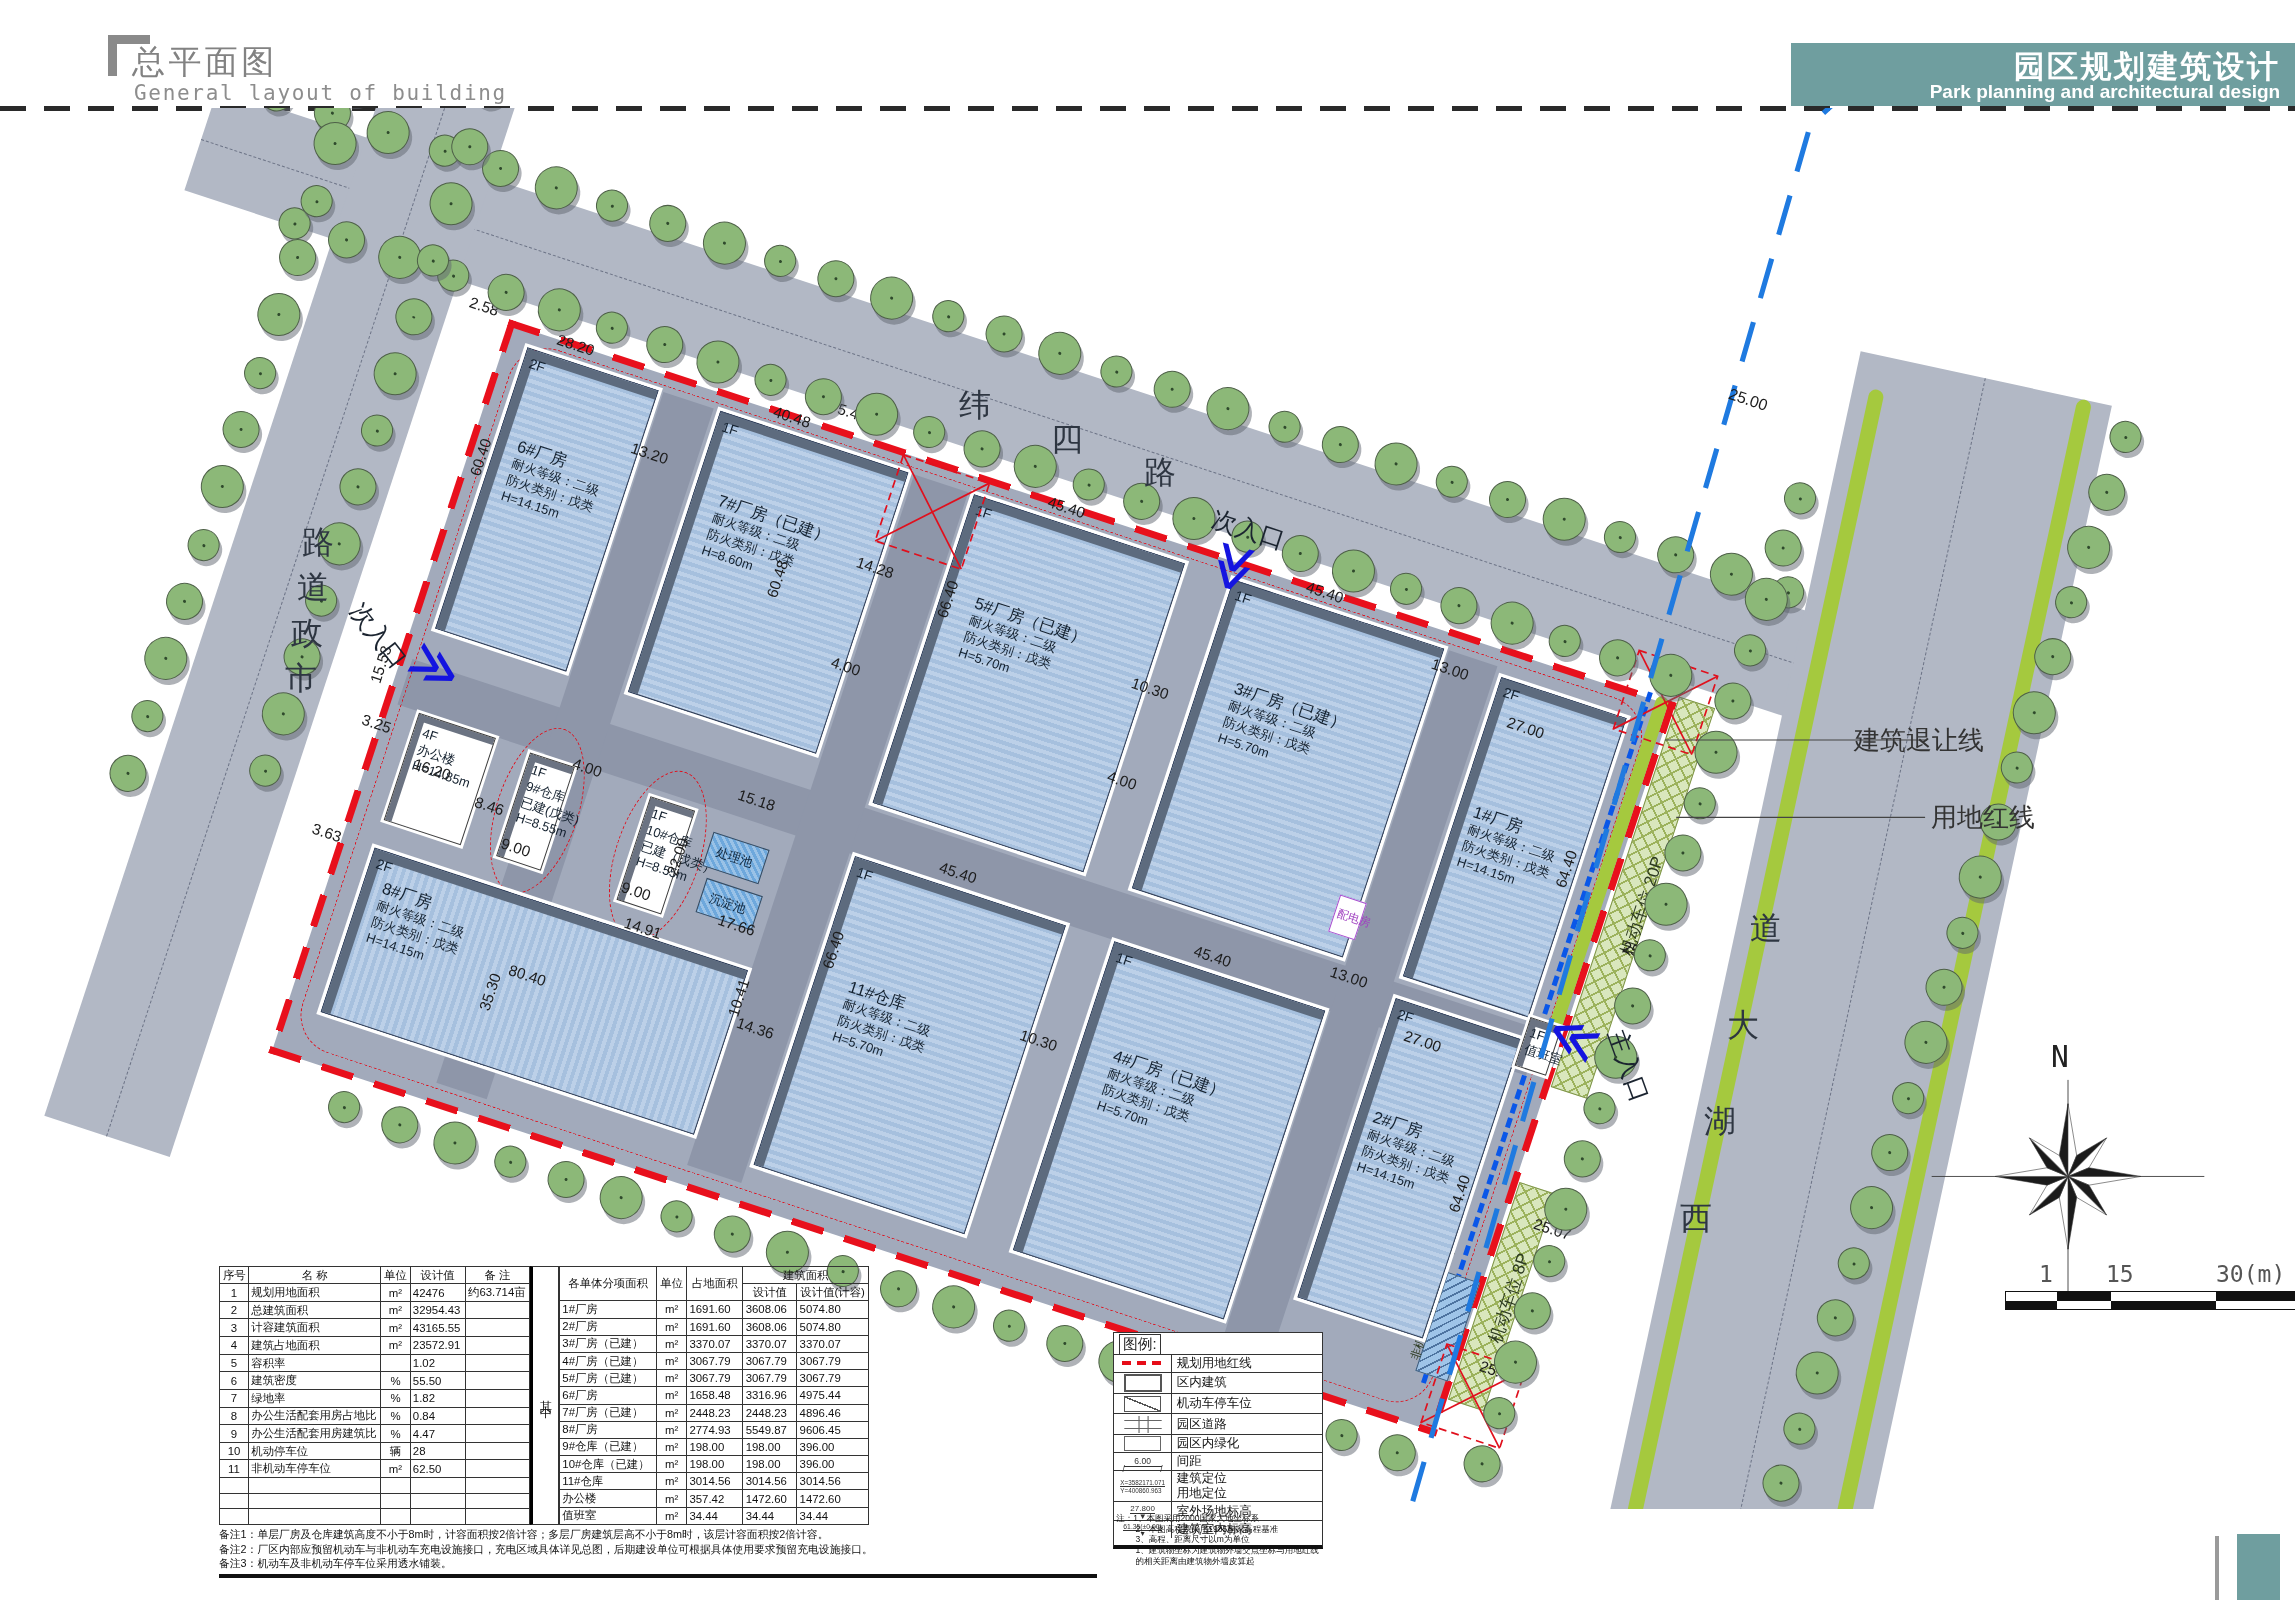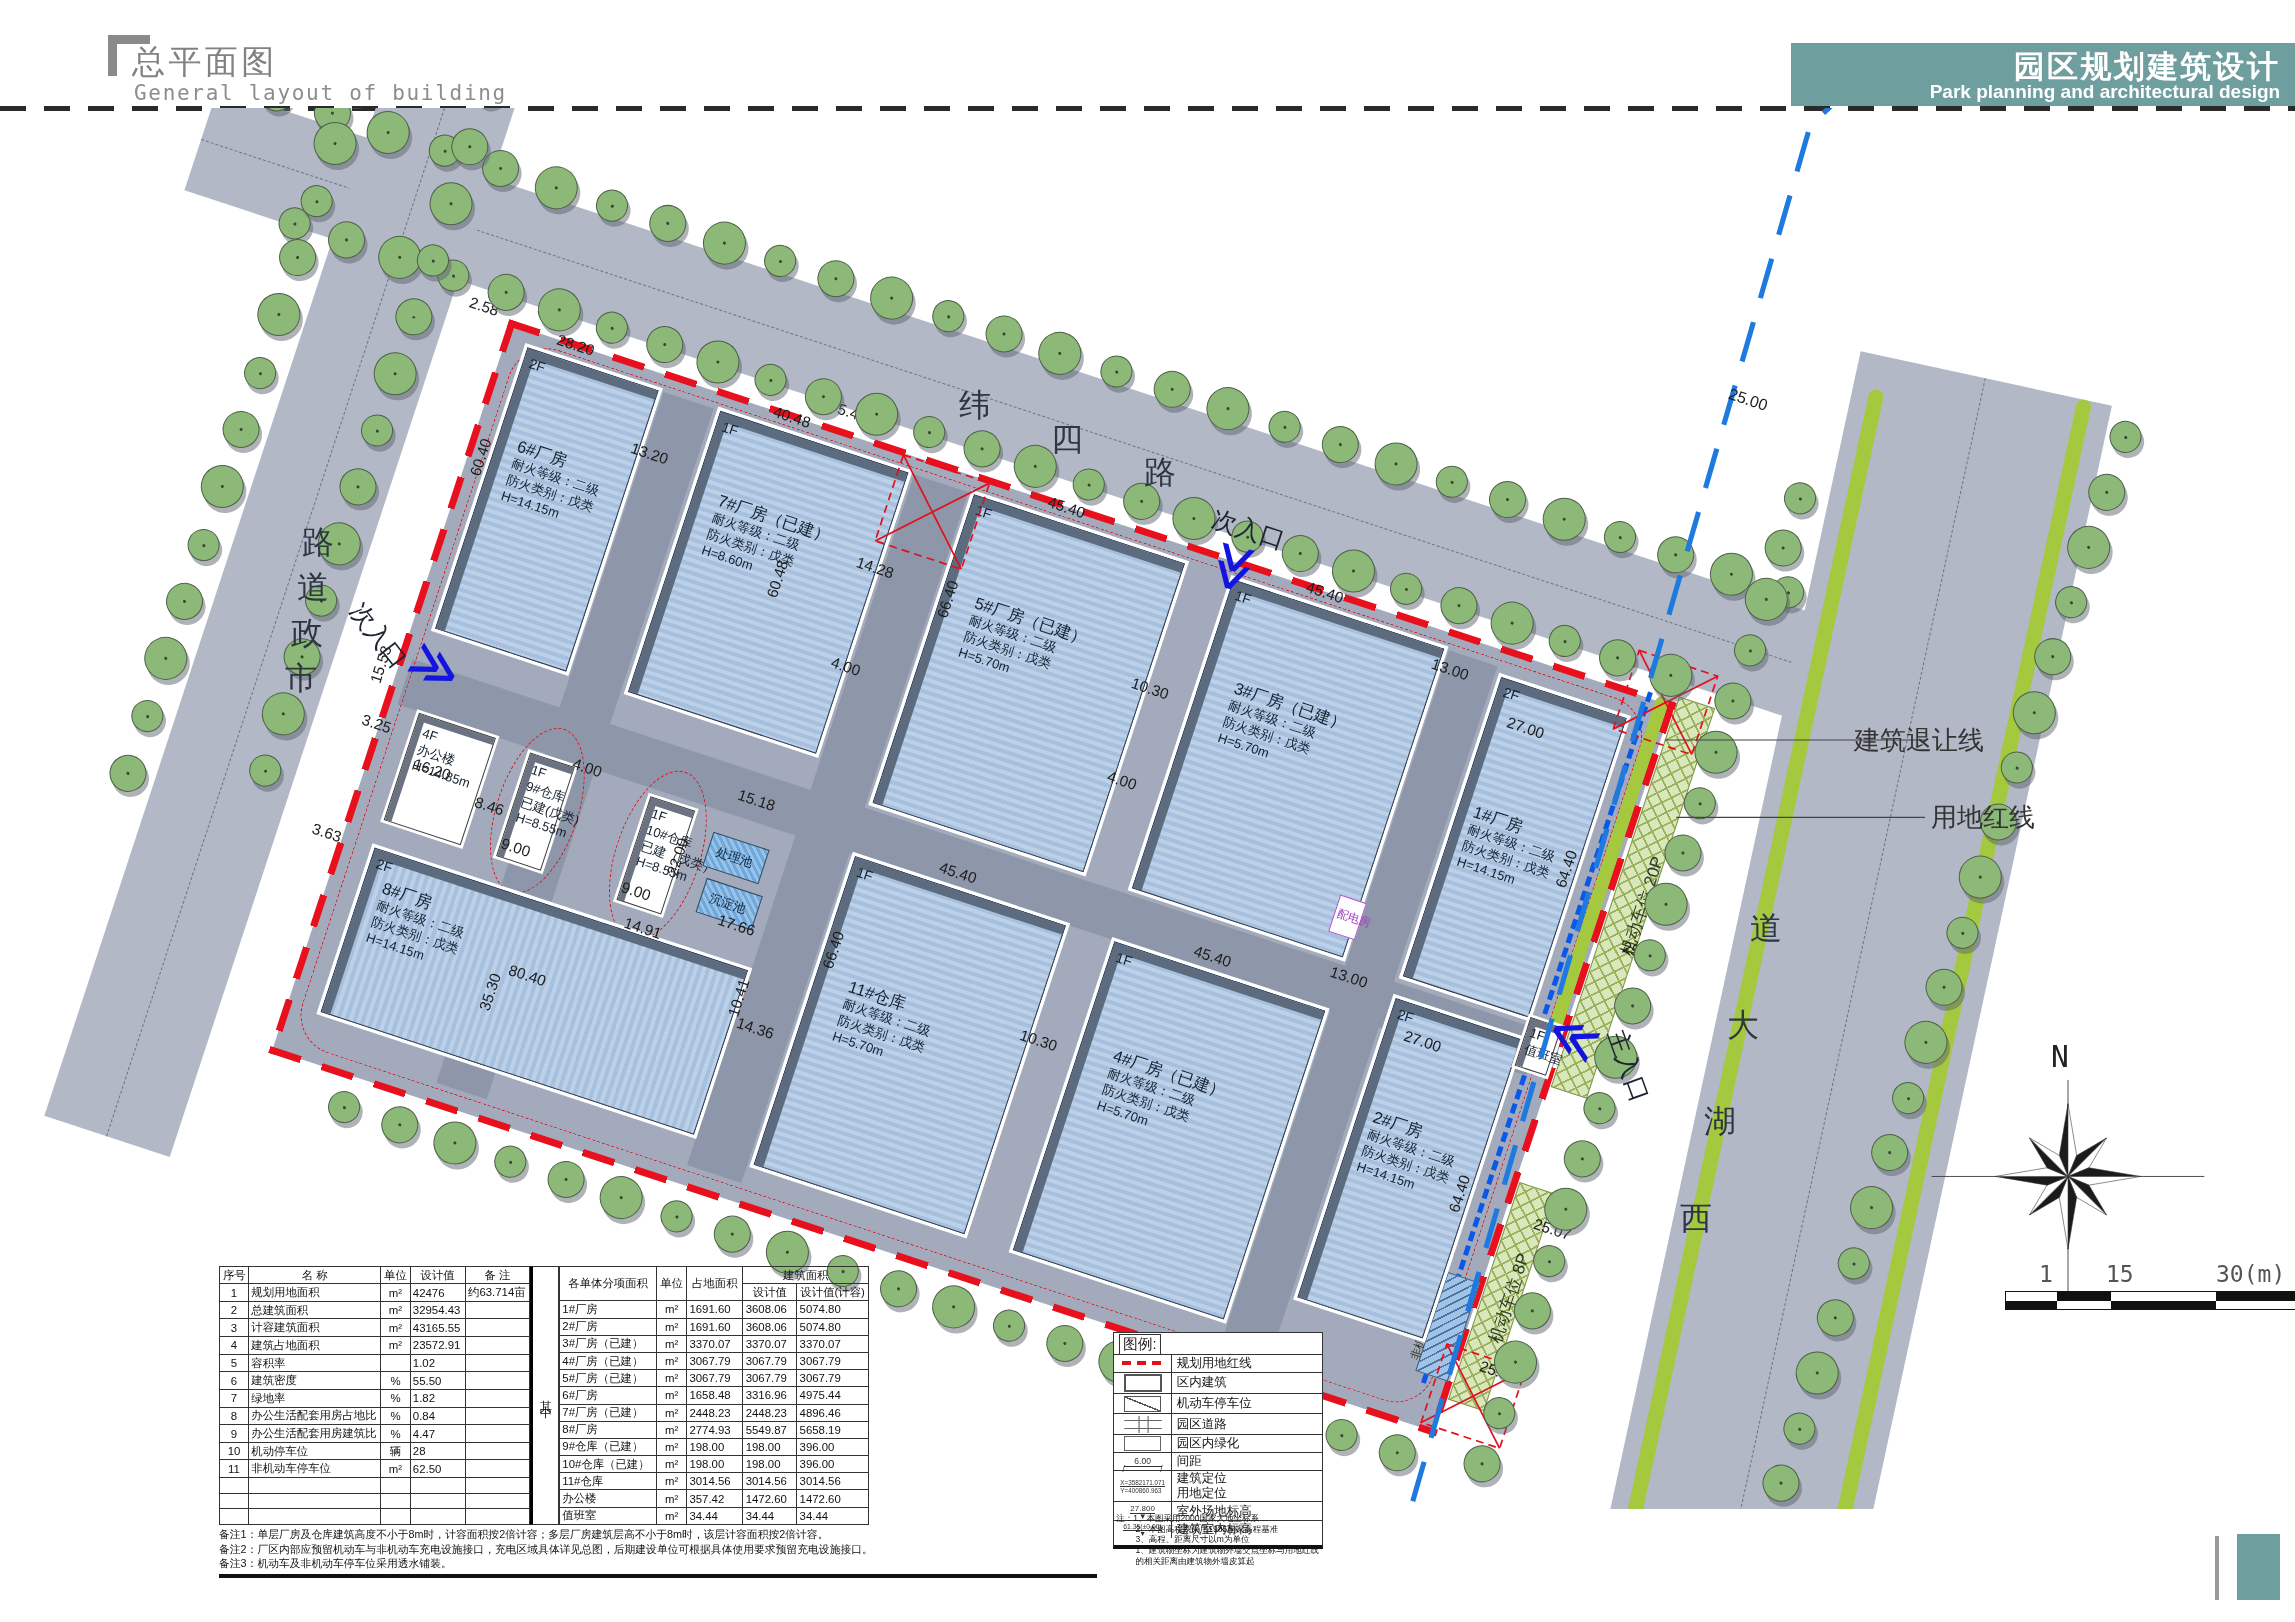--- a/index.html
+++ b/index.html
@@ -738,21 +738,21 @@
               <td class="ctr">m²</td>
               <td class="num">2448.23</td>
               <td class="num">2448.23</td>
               <td class="num">4896.46</td>
             </tr>
             <tr>
               <td class="num">8#厂房</td>
               <td class="ctr">m²</td>
               <td class="num">2774.93</td>
               <td class="num">5549.87</td>
-              <td class="num">5658.19</td>
+              <td class="num">9606.45</td>
             </tr>
             <tr>
               <td class="num">9#仓库（已建）</td>
               <td class="ctr">m²</td>
               <td class="num">198.00</td>
               <td class="num">198.00</td>
               <td class="num">396.00</td>
             </tr>
             <tr>
               <td class="num">10#仓库（已建）</td>

